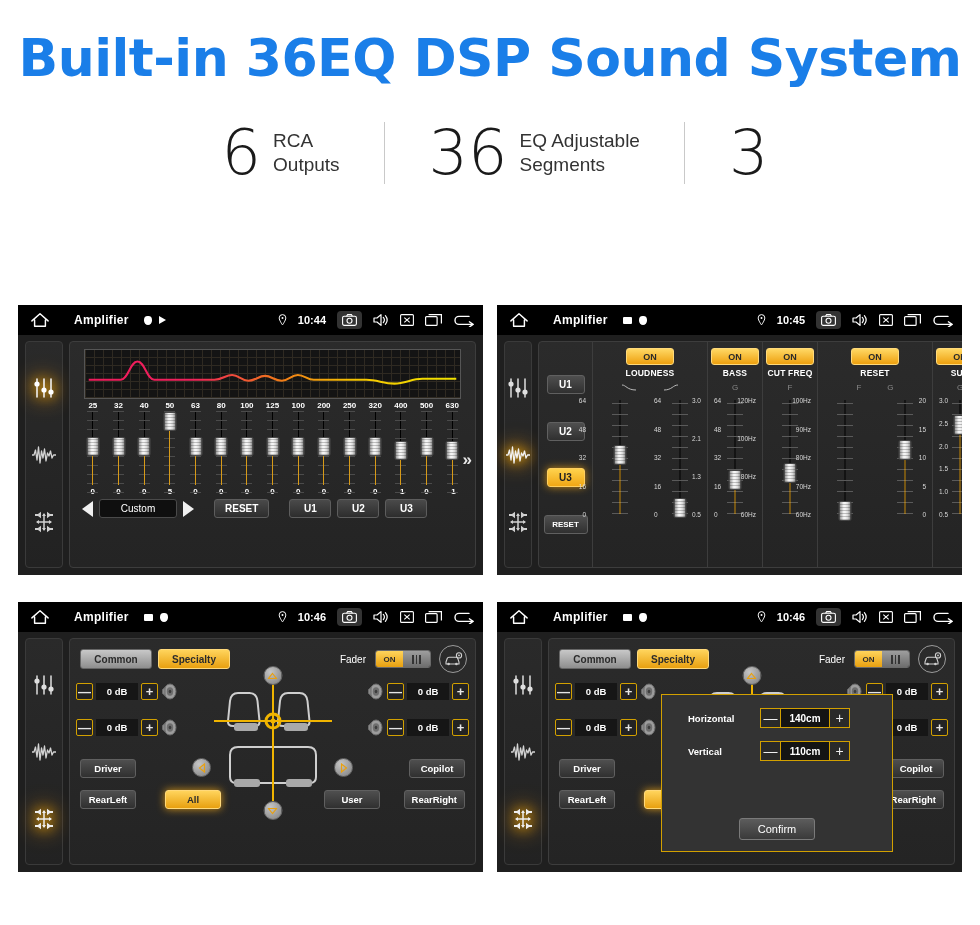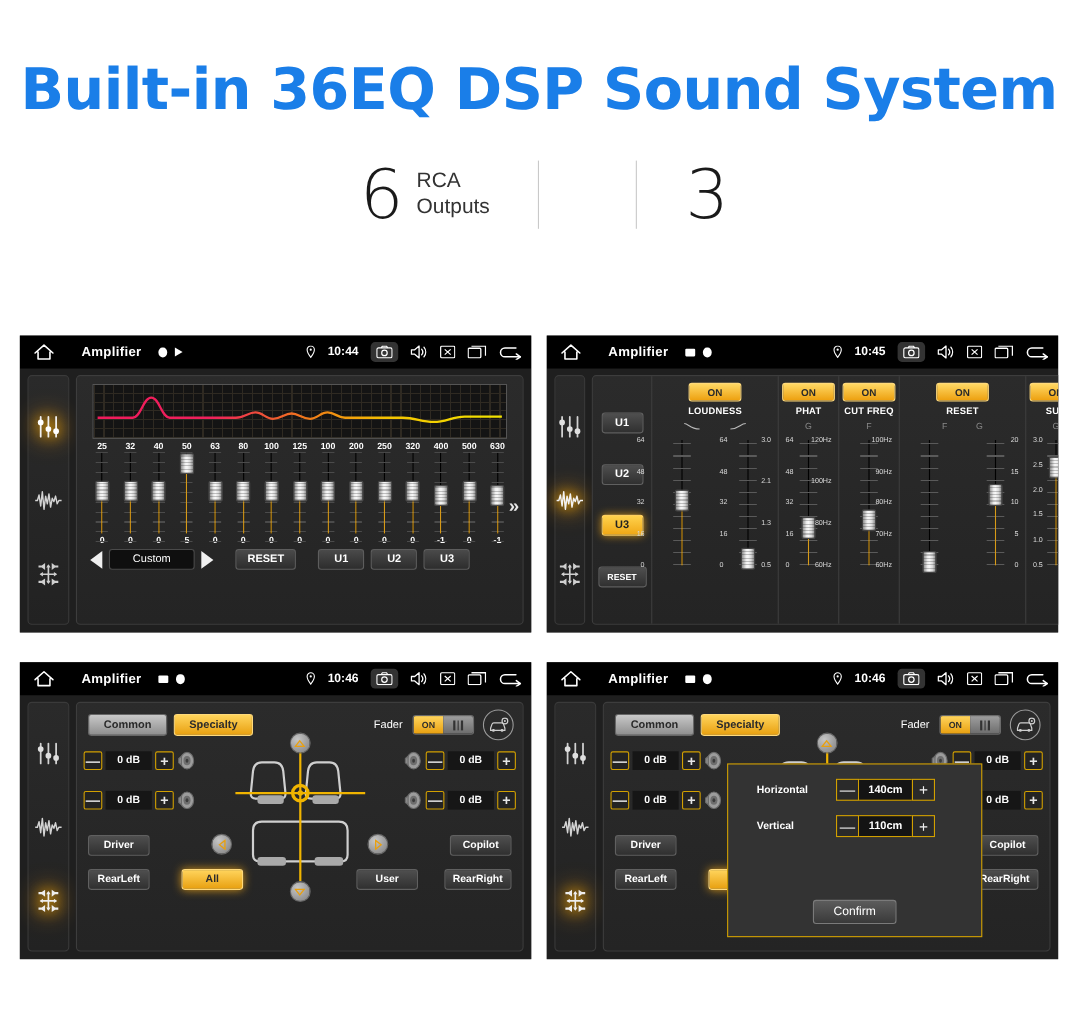--- a/index.html
+++ b/index.html
@@ -11,21 +11,21 @@
     position: relative;
   }
 
   
   .page-title {
     text-align: center;
     color: #1a7ee8;
     font-size: 52px;
     font-weight: bold;
     letter-spacing: -0.5px;
-    padding-top: 52px;
+    padding-top: 28px;
     font-family: "DejaVu Sans", sans-serif;
   }
 
   .stats-row {
     display: flex;
     align-items: center;
     justify-content: center;
     margin-top: 34px;
     padding: 0 40px;
   }
@@ -436,20 +436,27 @@
 
 <div class="stats-row">
   <div class="stat s1">
     <div class="stat-num">6</div>
     <div class="stat-text">
       <div>RCA</div>
       <div>Outputs</div>
     </div>
   </div>
   <div class="stat-divider"></div>
+  <div class="stat s2">
+    <div class="stat-num">36</div>
+    <div class="stat-text">
+      <div>EQ Adjustable</div>
+      <div>Segments</div>
+    </div>
+  </div>
   <div class="stat-divider"></div>
   <div class="stat s3">
     <div class="stat-num">3</div>
   </div>
 </div>
 
 <div class="panels">
 
   <div class="panel-row">
 
@@ -842,21 +849,21 @@
                       </div>
                       <div class="xo-strack"></div>
                       <div class="xo-ticks"></div>
                       <div class="xo-sfill" style="height:5.699999999999999px"></div>
                       <div class="xo-knob" style="bottom:calc(9.7px - 10px)"></div>
                     </div>
                   </div>
                 </div>
                 <div class="xo-col">
                   <div class="on-btn">ON</div>
-                  <div class="xo-label">PHAT</div>
+                  <div class="xo-label">BASS</div>
                   <div class="xo-sub">
                     <span>G</span>
                   </div>
                   <div class="xo-slots">
                     <div class="xo-slot">
                       <div class="xo-scale left">
                         <span style="top:4px">3.0</span>
                         <span style="top:42px">2.1</span>
                         <span style="top:80px">1.3</span>
                         <span style="top:118px">0.5</span>

